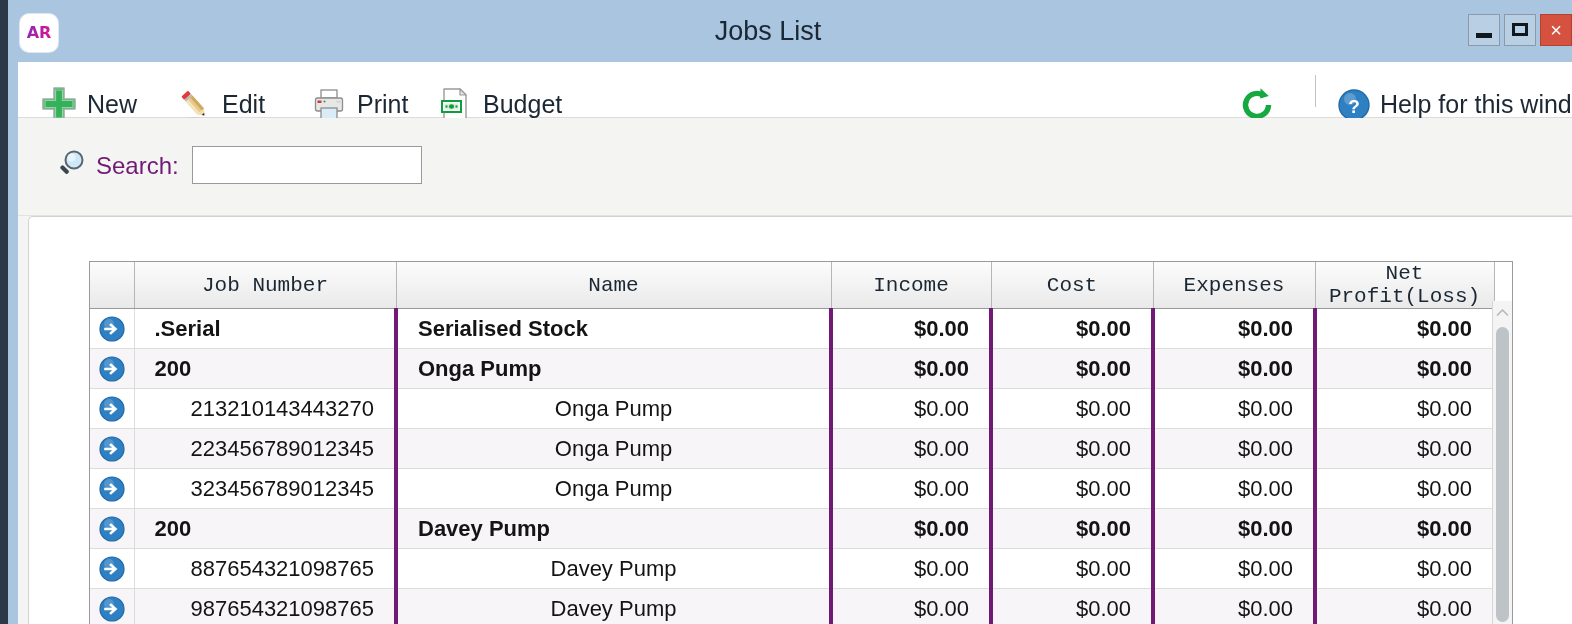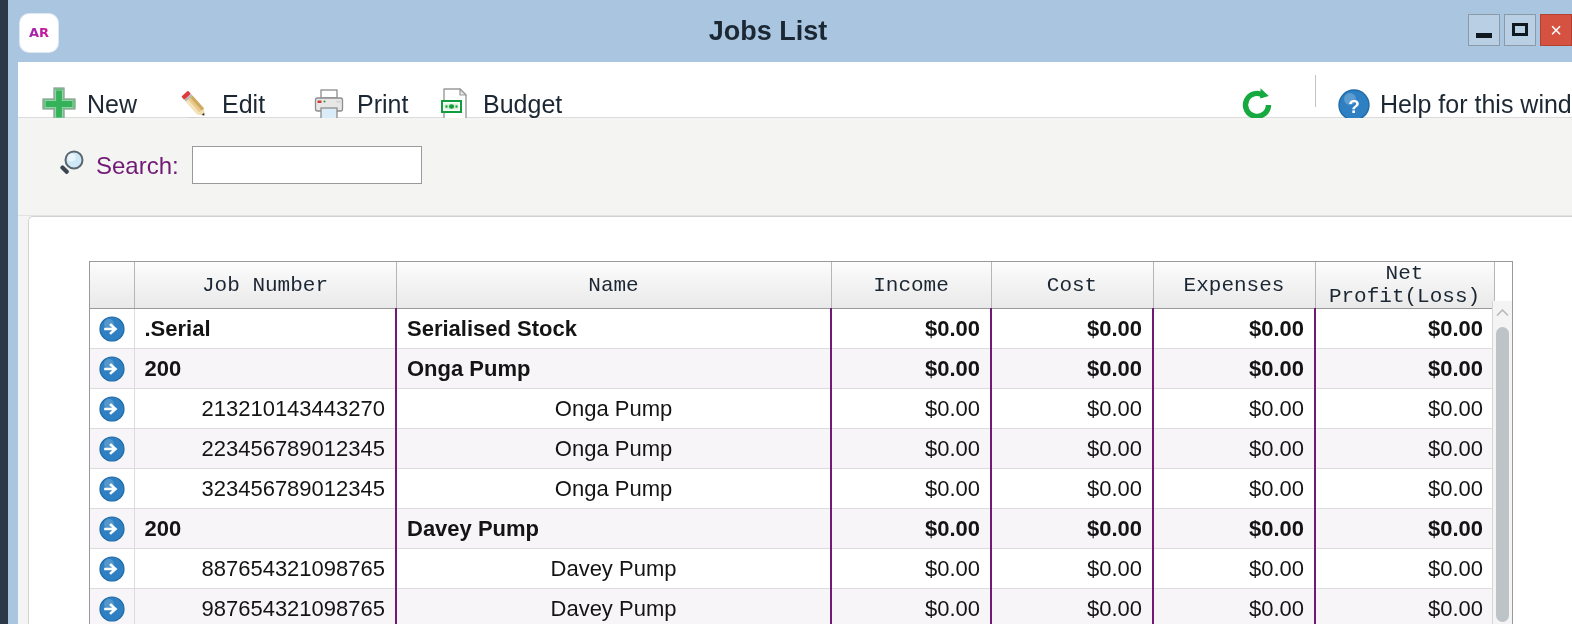--- a/index.html
+++ b/index.html
@@ -46,41 +46,41 @@
   #app-logo {
     position: absolute;
     left: 2px; top: 14px;
     width: 38px; height: 38px;
     background: #ffffff;
     border-radius: 9px;
     box-shadow: 0 0 0 1px rgba(255,255,255,0.6);
   }
   #app-logo .logo-text {
     display: block;
-    font-size: 13px;
+    font-size: 16px;
     font-weight: bold;
     letter-spacing: 0px;
     text-align: center;
     line-height: 38px;
     background: linear-gradient(100deg,#7b1fa2 0%, #9c27b0 30%, #c2189c 60%, #e91e8c 100%);
     -webkit-background-clip: text;
     background-clip: text;
     color: transparent;
     font-family: "DejaVu Sans", sans-serif;
   }
   #window-title {
     position: absolute;
     left: 0; top: 0;
     width: 1500px;
     line-height: 62px;
     text-align: center;
     font-size: 27px;
     color: #1b2733;
     font-family: "Liberation Sans", sans-serif;
-    font-weight: bold;
+    font-weight: normal;
   }
 
   
   #window-controls {
     position: absolute;
     right: 0px; top: 14px;
     display: flex;
     gap: 4px;
   }
   .win-btn {
@@ -242,25 +242,25 @@
     font-size: 21px;
     color: #1b2733;
     text-align: center;
     padding: 0;
     box-sizing: border-box;
     font-family: Liberation Mono, monospace;
   }
   table.grid th.col-indicator { width: 44px; }
   table.grid td {
     height: 40px;
-    border-right: 2px solid #701a75;
+    border-right: 4px solid #701a75;
     border-bottom: 1px solid #dcdcdc;
     font-size: 22px;
     color: #141414;
-    padding: 0 10px;
+    padding: 0 20px;
     box-sizing: border-box;
     white-space: nowrap;
     overflow: hidden;
   }
   table.grid td.cell-indicator {
     padding: 0;
     text-align: center;
     border-right: 1px solid #dcdcdc;
   }
   tr.row-alt td { background: #f8f5f8; }

